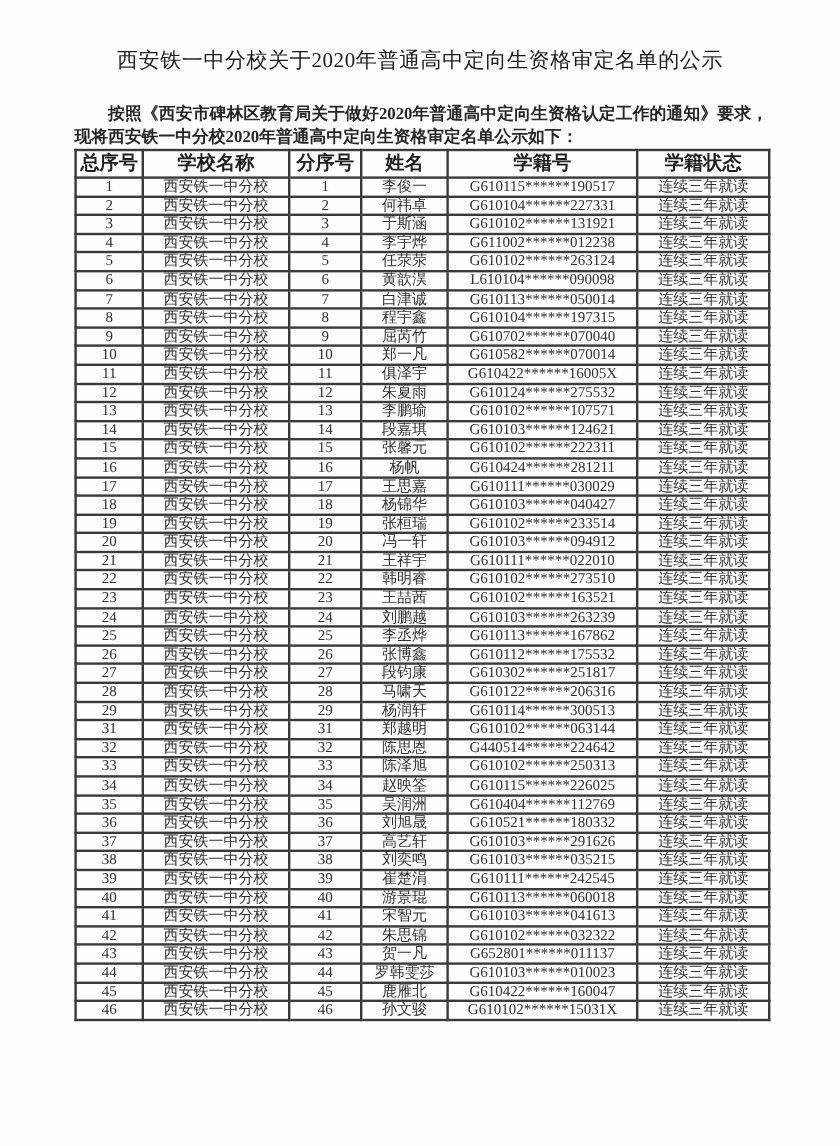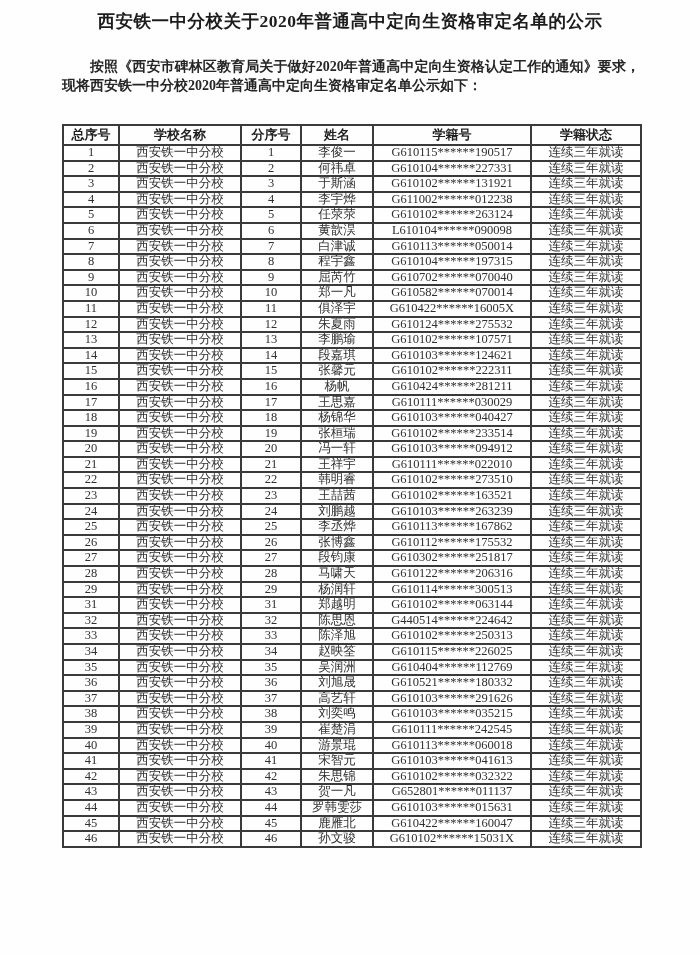--- a/index.html
+++ b/index.html
@@ -6,24 +6,24 @@
   body{
     width:700px;height:955px;
     background:#ffffff;
     overflow:hidden;
     font-family:"Liberation Serif","DejaVu Serif",serif;
     color:#2e2e2e;
     -webkit-font-smoothing:antialiased;
   }
   .page{position:relative;width:700px;height:955px;background:#fefefe;}
   .doc-title{
-    padding-top:9px;
+    padding-top:38px;
     text-align:center;
     font-size:17.5px;
-    font-weight:bold;
+    font-weight:normal;
     color:#1c1c1c;
     letter-spacing:0.5px;
   }
   .intro{
     margin:24px 60px 0 62px;
     width:578px;
     font-size:14px;
     font-weight:bold;
     line-height:19px;
     text-align:justify;
@@ -42,21 +42,21 @@
   table.records th, table.records td{
     border:2px solid #3a3a3a;
     padding:0;
     text-align:center;
     vertical-align:middle;
     overflow:hidden;
     white-space:nowrap;
   }
   table.records th{
     height:17px;
-    font-size:13px;
+    font-size:16px;
     font-weight:bold;
     color:#1f1f1f;
   }
   table.records td{
     height:13.6px;
     line-height:13.6px;
   }
   col.c-no{width:56px;}
   col.c-school{width:122px;}
   col.c-subno{width:60px;}
@@ -427,21 +427,21 @@
           <td>43</td>
           <td>贺一凡</td>
           <td>G652801******011137</td>
           <td>连续三年就读</td>
         </tr>
         <tr>
           <td>44</td>
           <td>西安铁一中分校</td>
           <td>44</td>
           <td>罗韩雯莎</td>
-          <td>G610103******015631</td>
+          <td>G610103******010023</td>
           <td>连续三年就读</td>
         </tr>
         <tr>
           <td>45</td>
           <td>西安铁一中分校</td>
           <td>45</td>
           <td>鹿雁北</td>
           <td>G610422******160047</td>
           <td>连续三年就读</td>
         </tr>

